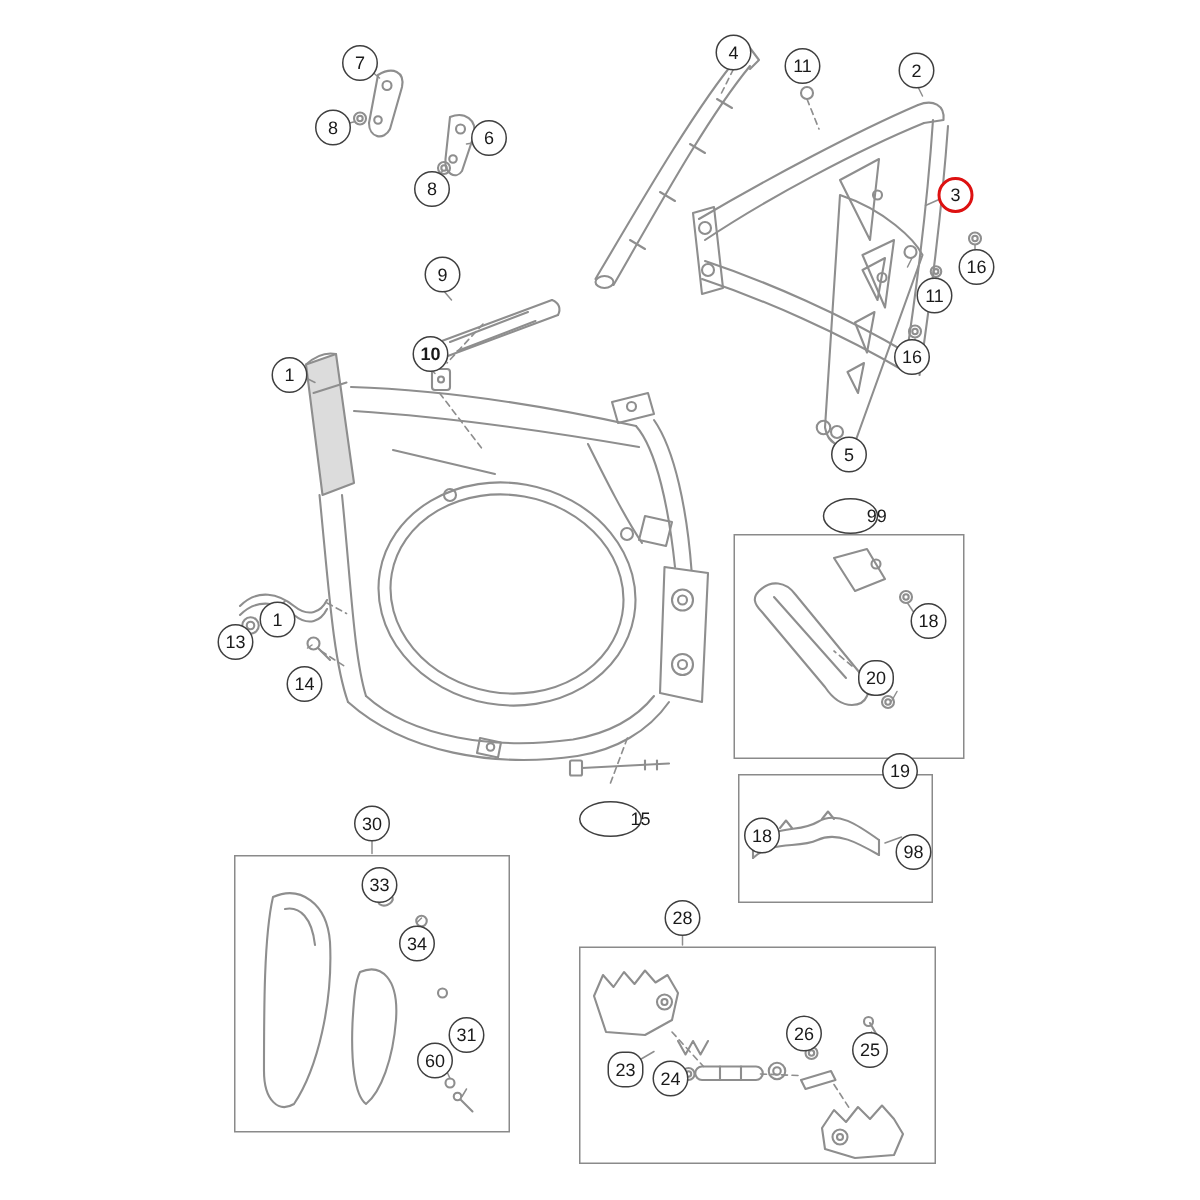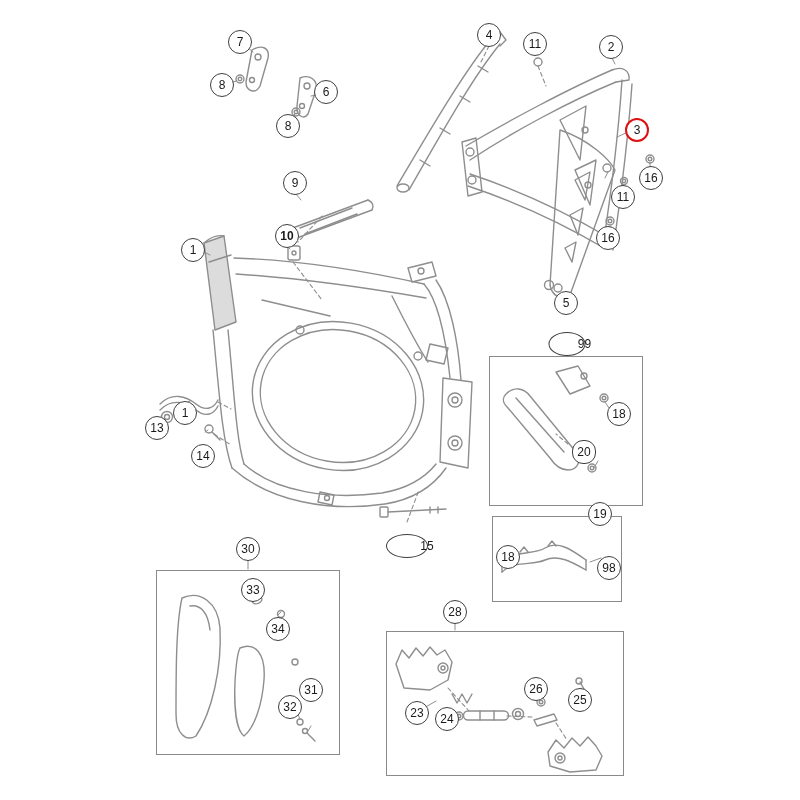--- a/index.html
+++ b/index.html
@@ -278,18 +278,18 @@
       <div class="callout" style="left: 600px; top: 466px; margin-top: 48px;">19</div>
       <div class="callout" style="left: 407px; top: 546px; padding-left: 40px;">15</div>
       <div class="callout" style="left: 248px; top: 549px; text-align: center;">30</div>
       <div class="callout" style="left: 508px; top: 557px;">18</div>
       <div class="callout" style="left: 609px; top: 558px; margin-top: 10px;">98</div>
       <div class="callout" style="left: 253px; top: 590px;">33</div>
       <div class="callout" style="left: 278px; top: 606px; margin-top: 23px;">34</div>
       <div class="callout" style="left: 455px; top: 612px;">28</div>
       <div class="callout" style="left: 536px; top: 689px; text-align: center;">26</div>
       <div class="callout" style="left: 580px; top: 700px;">25</div>
-      <div class="callout" style="left: 290px; top: 707px;">32</div>
-      <div class="callout" style="left: 417px; top: 713px;">23</div>
+      <div class="callout" style="left: 290px; top: 707px;">60</div>
+      <div class="callout" style="left: 417px; top: 713px; border-radius: 10px;">23</div>
       <div class="callout" style="left: 311px; top: 690px;">31</div>
       <div class="callout" style="left: 447px; top: 719px;">24</div>
     </div>
 </div>
 
 </body></html>

